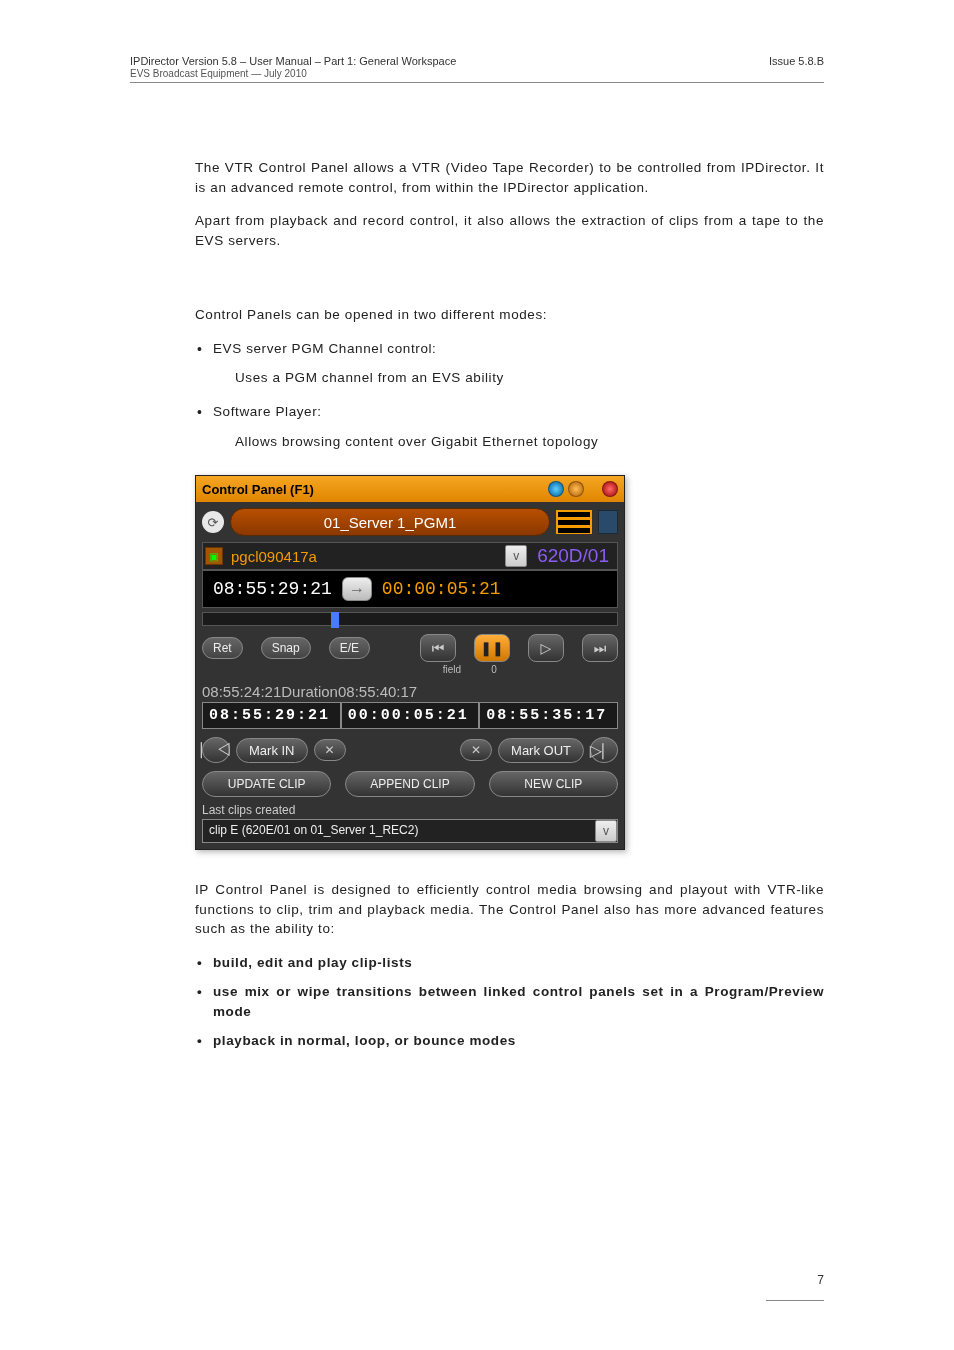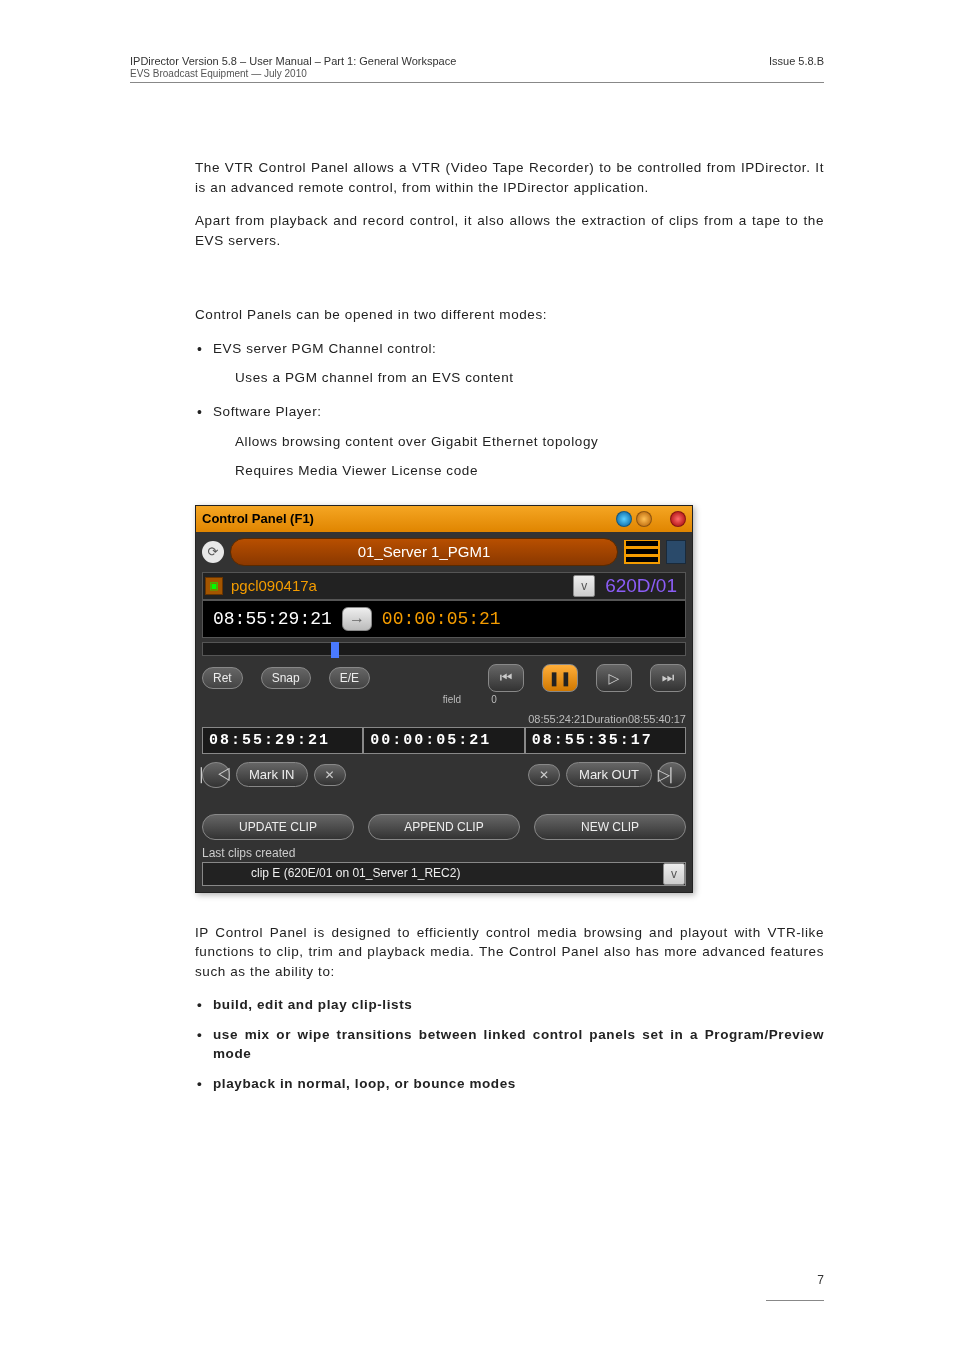--- a/index.html
+++ b/index.html
@@ -68,21 +68,21 @@
     }
     .feature-list li::before {
       content: "•";
       position: absolute;
       left: 2px;
     }
 
     
     .cp-figure {
       margin: 24px 0 30px 65px;
-      width: 498px;
+      width: 430px;
       background: #3a3a3a;
       border: 1px solid #222;
       box-shadow: 2px 2px 6px rgba(0,0,0,0.3);
     }
     .cp-titlebar {
       background: linear-gradient(#f5a623, #e08500);
       height: 26px;
       display: flex;
       align-items: center;
       padding: 0 6px;
@@ -187,21 +187,21 @@
       width:36px; height:28px; border-radius:8px;
       background:linear-gradient(#666,#333);
       border:1px solid #888;
       display:flex; align-items:center; justify-content:center;
       font-size:14px; color:#ccc;
     }
     .trans-btn.pause { background:linear-gradient(#ffae3a,#d07800); color:#222; }
     .trans-labels { display:flex; gap:6px; margin-left:190px; font-size:10px; color:#bbb; }
     .trans-labels span { width:36px; text-align:center; }
 
-    .tc-small-row { display:flex; justify-content:flex-end; font-size:11px; color:#bbb; margin-top:8px; }
+    .tc-small-row { display:flex; justify-content:flex-start; font-size:15px; color:#bbb; margin-top:8px; }
     .tc-boxes { display:flex; margin-top:2px; }
     .tc-box {
       flex:1; border:1px solid #888; padding:4px 6px;
       font-family:'Courier New',monospace; font-size:15px; font-weight:bold;
       background:#1a1a1a; color:#fff; letter-spacing:2px;
     }
     .mark-row { display:flex; align-items:center; gap:6px; margin-top:8px; }
     .mark-pill {
       flex:0 0 auto; padding:4px 12px; border-radius:14px;
       background:linear-gradient(#666,#333);
@@ -213,32 +213,32 @@
       border:1px solid #888; color:#ccc;
       display:flex; align-items:center; justify-content:center;
     }
     .x-pill {
       width:32px; height:22px; border-radius:12px;
       background:linear-gradient(#666,#333);
       border:1px solid #888; color:#ccc;
       display:flex; align-items:center; justify-content:center; font-size:12px;
     }
 
-    .clipops { display:flex; gap:14px; margin-top:26px; }
+    .clipops { display:flex; gap:14px; margin-top:8px; }
     .clipop-btn {
       flex:1; padding:5px 4px; border-radius:14px;
       background:linear-gradient(#666,#333);
       border:1px solid #888; color:#eee; font-size:12px;
       text-align:center;
     }
     .last-label { font-size:12px; color:#ccc; margin-top:6px; }
     .last-row {
       display:flex; border:1px solid #888; background:#222; margin-top:2px;
     }
-    .last-row .txt { flex:1; padding:3px 6px; font-size:12px; color:#eee;margin-left:42px; }
+    .last-row .txt { flex:1; padding:3px 6px; font-size:12px; color:#eee; }
 
     .footer {
       position:absolute;
       bottom:45px; right:130px;
       text-align:right;
     }
     .page-num { font-size:12px; color:#333; }
     .footer-rule {
       border-bottom:1px solid #888;
       width:58px; display:inline-block; margin-top:2px;
@@ -259,26 +259,25 @@
   <div class="header-divider"></div>
 
   <div class="body-text">
     <p>The VTR Control Panel allows a VTR (Video Tape Recorder) to be controlled from IPDirector. It is an advanced remote control, from within the IPDirector application.</p>
     <p>Apart from playback and record control, it also allows the extraction of clips from a tape to the EVS servers.</p>
 
     <p class="section-gap">Control Panels can be opened in two different modes:</p>
     <ul class="bullet-list">
       <li>EVS server PGM Channel control:</li>
     </ul>
-    <div class="sub-indent">Uses a PGM channel from an EVS content</div>
+    <div class="sub-indent">Uses a PGM channel from an EVS ability</div>
     <ul class="bullet-list">
       <li>Software Player:</li>
     </ul>
     <div class="sub-indent">Allows browsing content over Gigabit Ethernet topology</div>
-    <div class="sub-indent">Requires Media Viewer License code</div>
   </div>
 
   <div class="cp-figure">
     <div class="cp-titlebar">
       <span class="cp-title">Control Panel (F1)</span>
       <span class="cp-title-icons">
         <span class="circ blue"></span>
         <span class="circ orange"></span>
         <span class="circ red"></span>
       </span>

